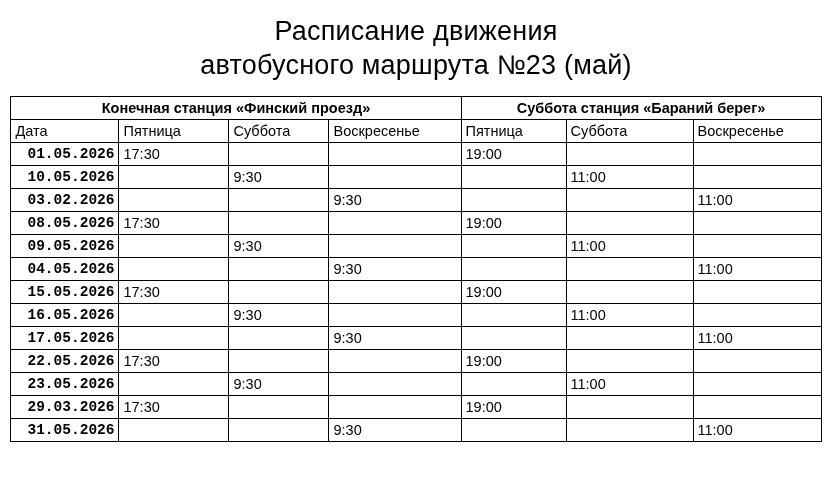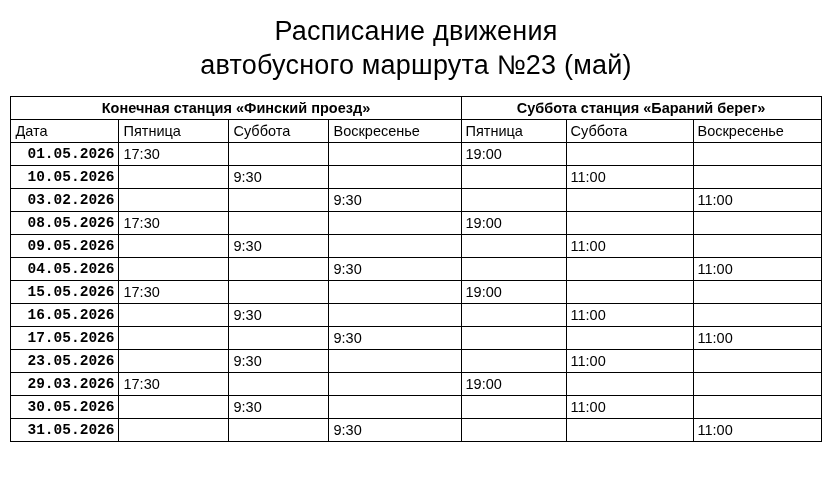--- a/index.html
+++ b/index.html
@@ -186,44 +186,44 @@
       <tr>
         <td class="date-cell">17.05.2026</td>
         <td class="time-cell"></td>
         <td class="time-cell"></td>
         <td class="time-cell">9:30</td>
         <td class="time-cell"></td>
         <td class="time-cell"></td>
         <td class="time-cell">11:00</td>
       </tr>
       <tr>
+        <td class="date-cell">22.05.2026</td>
+        <td class="time-cell">17:30</td>
+        <td class="time-cell"></td>
+        <td class="time-cell"></td>
+        <td class="time-cell">19:00</td>
+        <td class="time-cell"></td>
+        <td class="time-cell"></td>
+      </tr>
+      <tr>
         <td class="date-cell">23.05.2026</td>
         <td class="time-cell"></td>
         <td class="time-cell">9:30</td>
         <td class="time-cell"></td>
         <td class="time-cell"></td>
         <td class="time-cell">11:00</td>
         <td class="time-cell"></td>
       </tr>
       <tr>
         <td class="date-cell">29.03.2026</td>
         <td class="time-cell">17:30</td>
         <td class="time-cell"></td>
         <td class="time-cell"></td>
         <td class="time-cell">19:00</td>
         <td class="time-cell"></td>
-        <td class="time-cell"></td>
-      </tr>
-      <tr>
-        <td class="date-cell">30.05.2026</td>
-        <td class="time-cell"></td>
-        <td class="time-cell">9:30</td>
-        <td class="time-cell"></td>
-        <td class="time-cell"></td>
-        <td class="time-cell">11:00</td>
         <td class="time-cell"></td>
       </tr>
       <tr>
         <td class="date-cell">31.05.2026</td>
         <td class="time-cell"></td>
         <td class="time-cell"></td>
         <td class="time-cell">9:30</td>
         <td class="time-cell"></td>
         <td class="time-cell"></td>
         <td class="time-cell">11:00</td>

